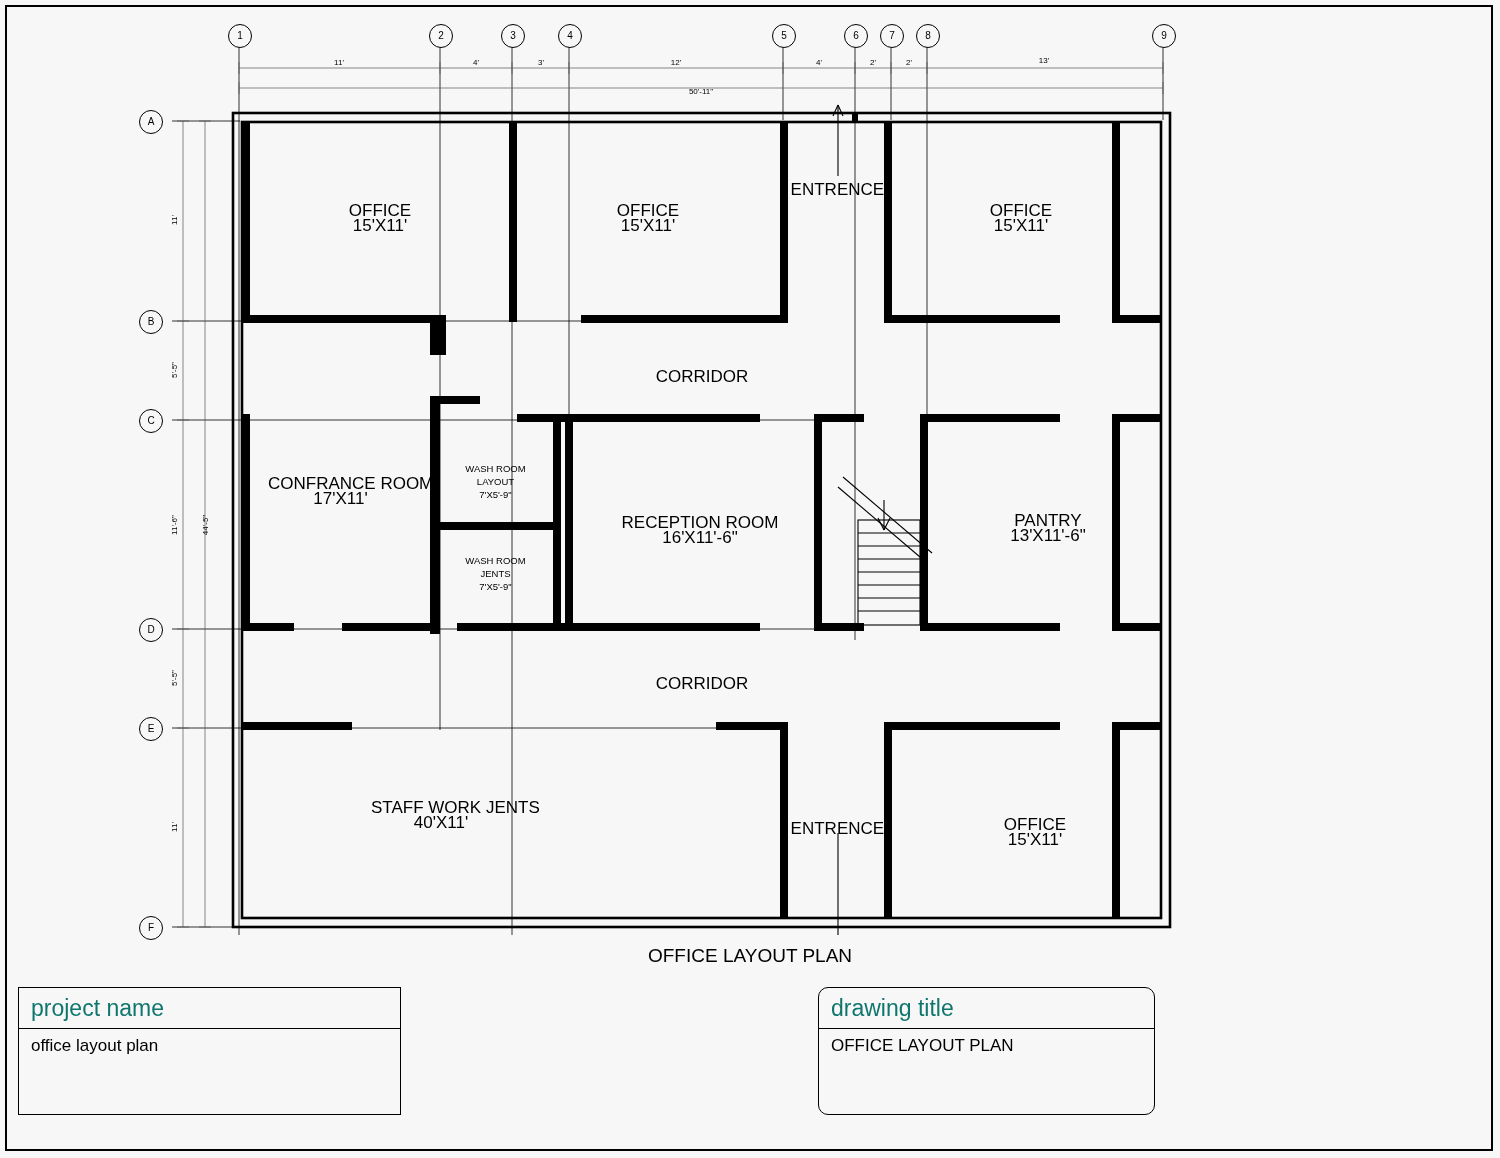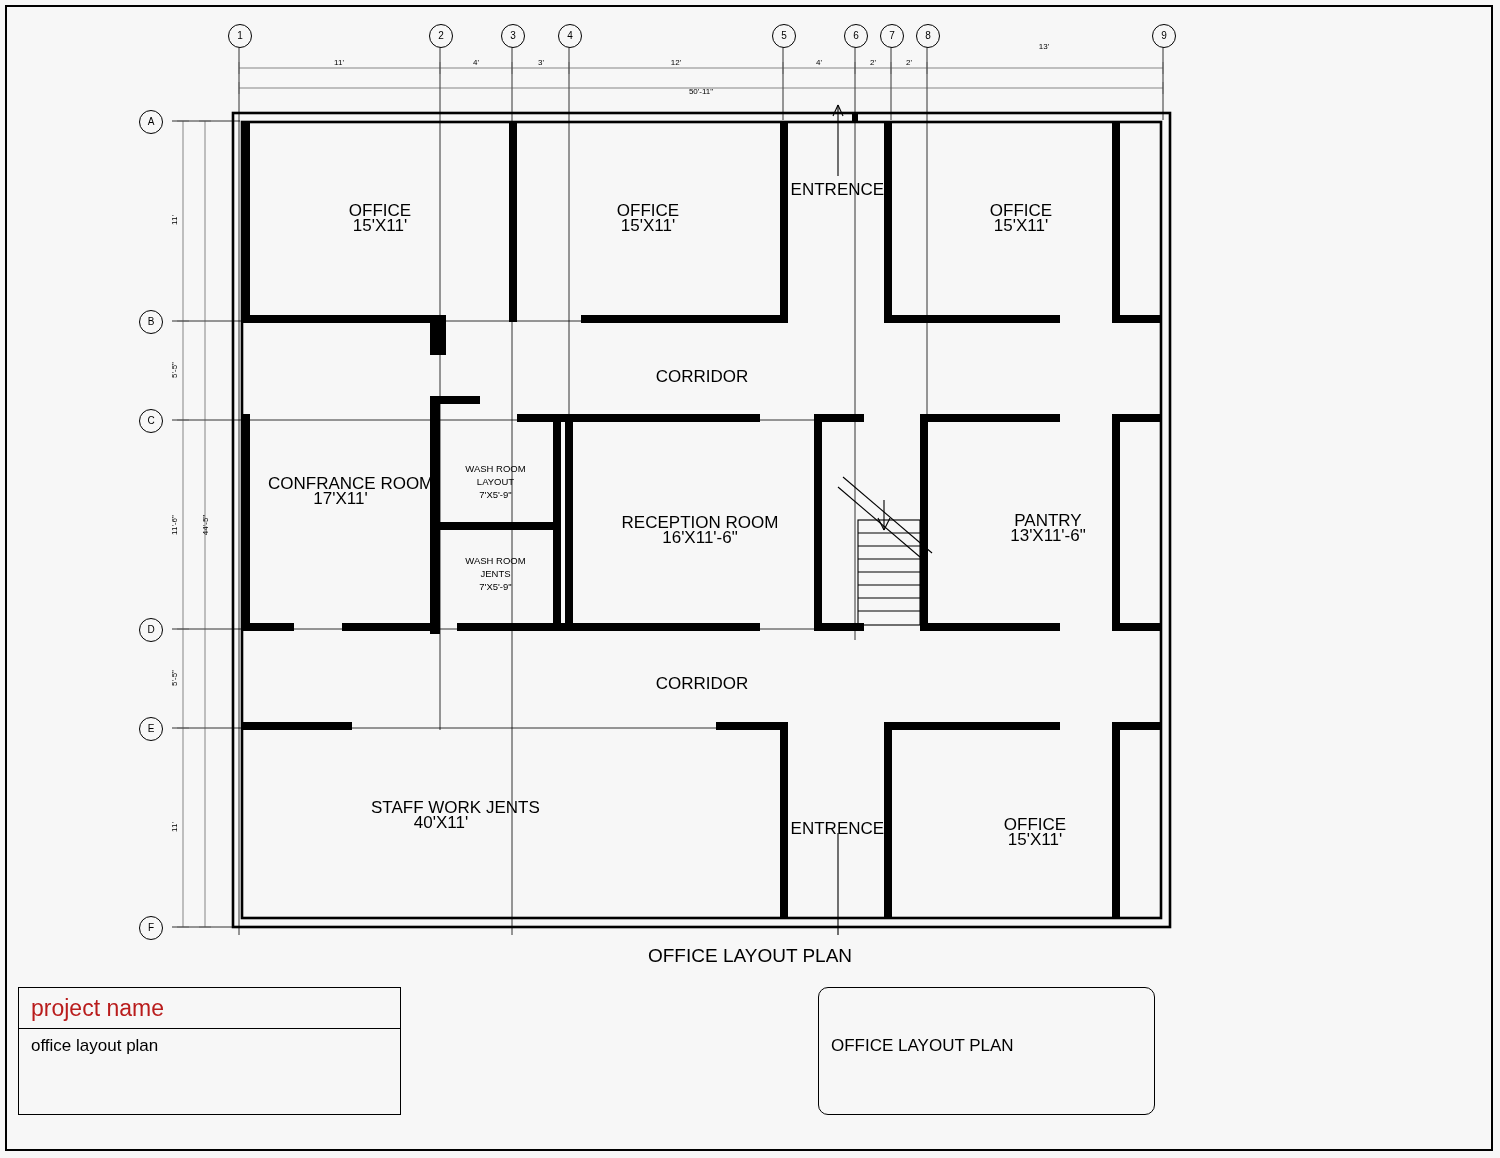--- a/index.html
+++ b/index.html
@@ -76,21 +76,21 @@
     background: #f7f7f7;
   }
   .tb-cell .hdr {
     position: absolute;
     left: 0; top: 0; right: 0;
     height: 41px;
     border-bottom: 1.6px solid #000;
     box-sizing: border-box;
     font-size: 23px;
     padding: 7px 0 0 12px;
-    color: #b91c1c;
+    color: #0f766e;
     font-family: "Liberation Sans", sans-serif;
   }
   .tb-cell .val {
     position: absolute;
     left: 12px; top: 48px;
     font-size: 17px;
     color: #000;
     font-family: "Liberation Sans", sans-serif;
   }
   .rounded { border-radius: 10px; }
@@ -269,21 +269,21 @@
     <div class="bubble" style="left:139px; top:717px;">E</div>
     <div class="bubble" style="left:139px; top:916px;">F</div>
 
     <div class="lbl dim" style="left:314px; top:58px; width:50px;">11'</div>
     <div class="lbl dim" style="left:451px; top:58px; width:50px;">4'</div>
     <div class="lbl dim" style="left:516px; top:58px; width:50px;">3'</div>
     <div class="lbl dim" style="left:651px; top:58px; width:50px;">12'</div>
     <div class="lbl dim" style="left:794px; top:58px; width:50px;">4'</div>
     <div class="lbl dim" style="left:848px; top:58px; width:50px;">2'</div>
     <div class="lbl dim" style="left:884px; top:58px; width:50px;">2'</div>
-    <div class="lbl dim" style="left:1019px; top:42px; width:50px;">13'</div>
+    <div class="lbl dim" style="left:1019px; top:56px; width:50px;">13'</div>
     <div class="lbl dim" style="left:666px; top:87px; width:70px;">50'-11"</div>
 
     <div class="lbl dim rot" style="left:150px; top:215px; width:50px;">11'</div>
     <div class="lbl dim rot" style="left:150px; top:365px; width:50px;">5'-5"</div>
     <div class="lbl dim rot" style="left:150px; top:520px; width:50px;">11'-6"</div>
     <div class="lbl dim rot" style="left:150px; top:673px; width:50px;">5'-5"</div>
     <div class="lbl dim rot" style="left:150px; top:822px; width:50px;">11'</div>
     <div class="lbl dim rot" style="left:181px; top:520px; width:50px;">44'-5"</div>
 
     <div class="lbl" style="left:320px; top:200px; width:120px;">OFFICE</div>
@@ -329,17 +329,18 @@
   </div>
 
   <div class="titleblock">
     <div class="tb-cell" style="left:18px; top:12px; width:383px; height:128px;">
       <div class="hdr">project name</div>
       <div class="val">office layout plan</div>
     </div>
 
 
     <div class="tb-cell rounded" style="left:818px; top:12px; width:337px; height:128px;">
+      <div class="hdr">drawing title</div>
       <div class="val">OFFICE LAYOUT PLAN</div>
     </div>
 
   </div>
 </div>
 
 </body></html>

